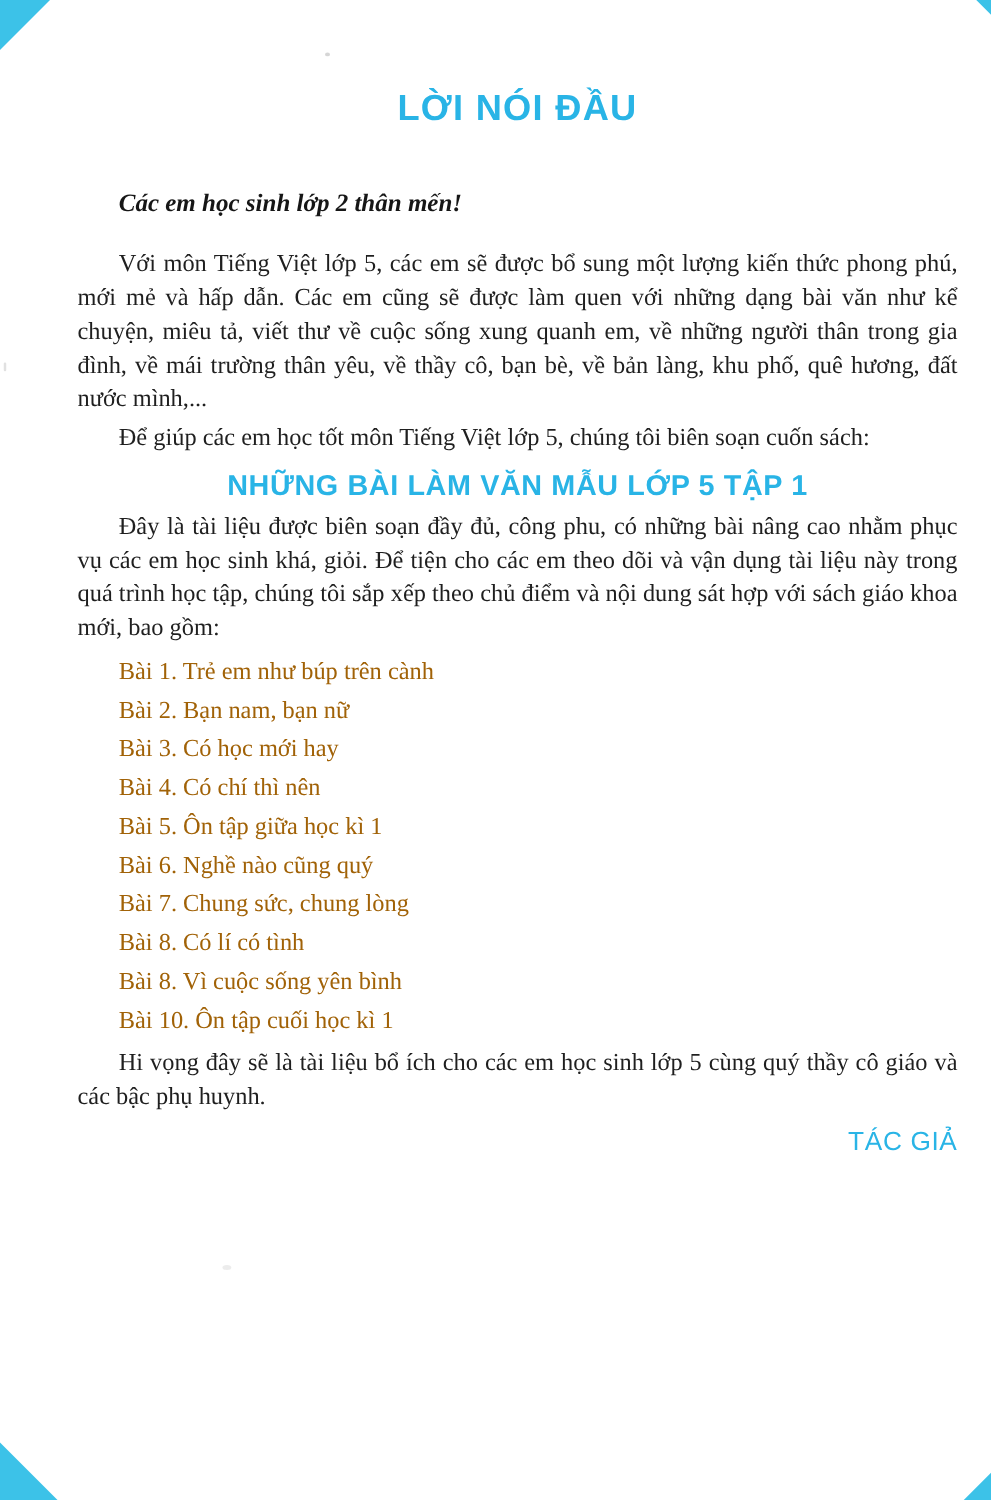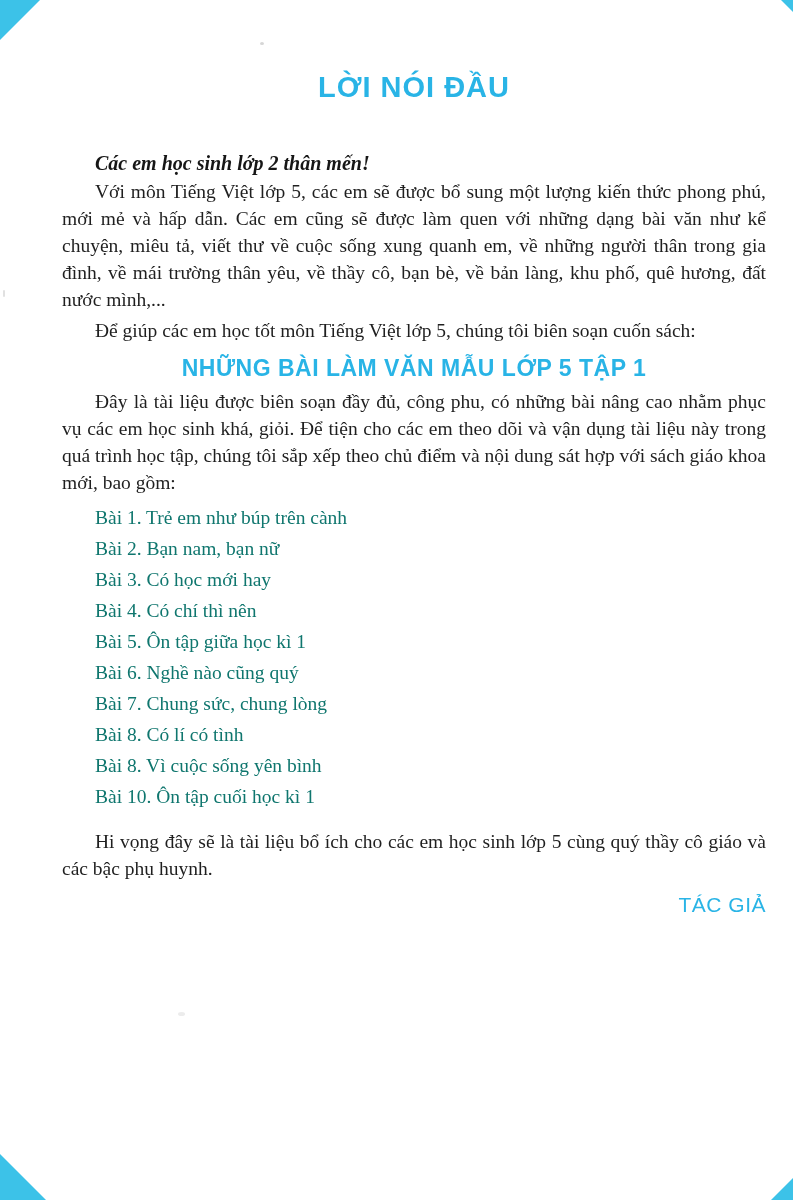--- a/index.html
+++ b/index.html
@@ -33,39 +33,39 @@
     font-size:20px;line-height:26px;
     color:#161616;
   }
   .body-para{
     margin:0;
     text-align:justify;
     text-indent:33px;
     font-size:19.5px;line-height:27px;
     color:#1f1f1f;
   }
-  .para-intro{margin-top:2px;}
+  .para-intro{margin-top:22px;}
   .para-purpose{margin-top:4px;}
   .para-description{margin-top:4px;}
-  .para-closing{margin-top:16px;}
+  .para-closing{margin-top:5px;}
   .book-title{
     margin:8px 0 0 0;
     text-align:center;
     font-family:"Liberation Sans", sans-serif;
     font-weight:bold;
     font-size:23px;line-height:32px;
     letter-spacing:.5px;
     color:var(--accent,#29b4e6);
   }
   .book-title.second{margin-top:0;}
   .lesson-list{margin-top:6px;}
   .lesson-item{
     padding-left:33px;
     font-size:19.5px;line-height:31px;
-    color:#0f766e;
+    color:#a16207;
     font-family:Liberation Serif, serif;
   }
   .signature{
     margin:10px 0 0 0;
     text-align:right;
     font-family:"Liberation Sans", sans-serif;
     font-weight:normal;
     font-size:21px;line-height:26px;
     letter-spacing:.5px;
     color:var(--accent,#29b4e6);

